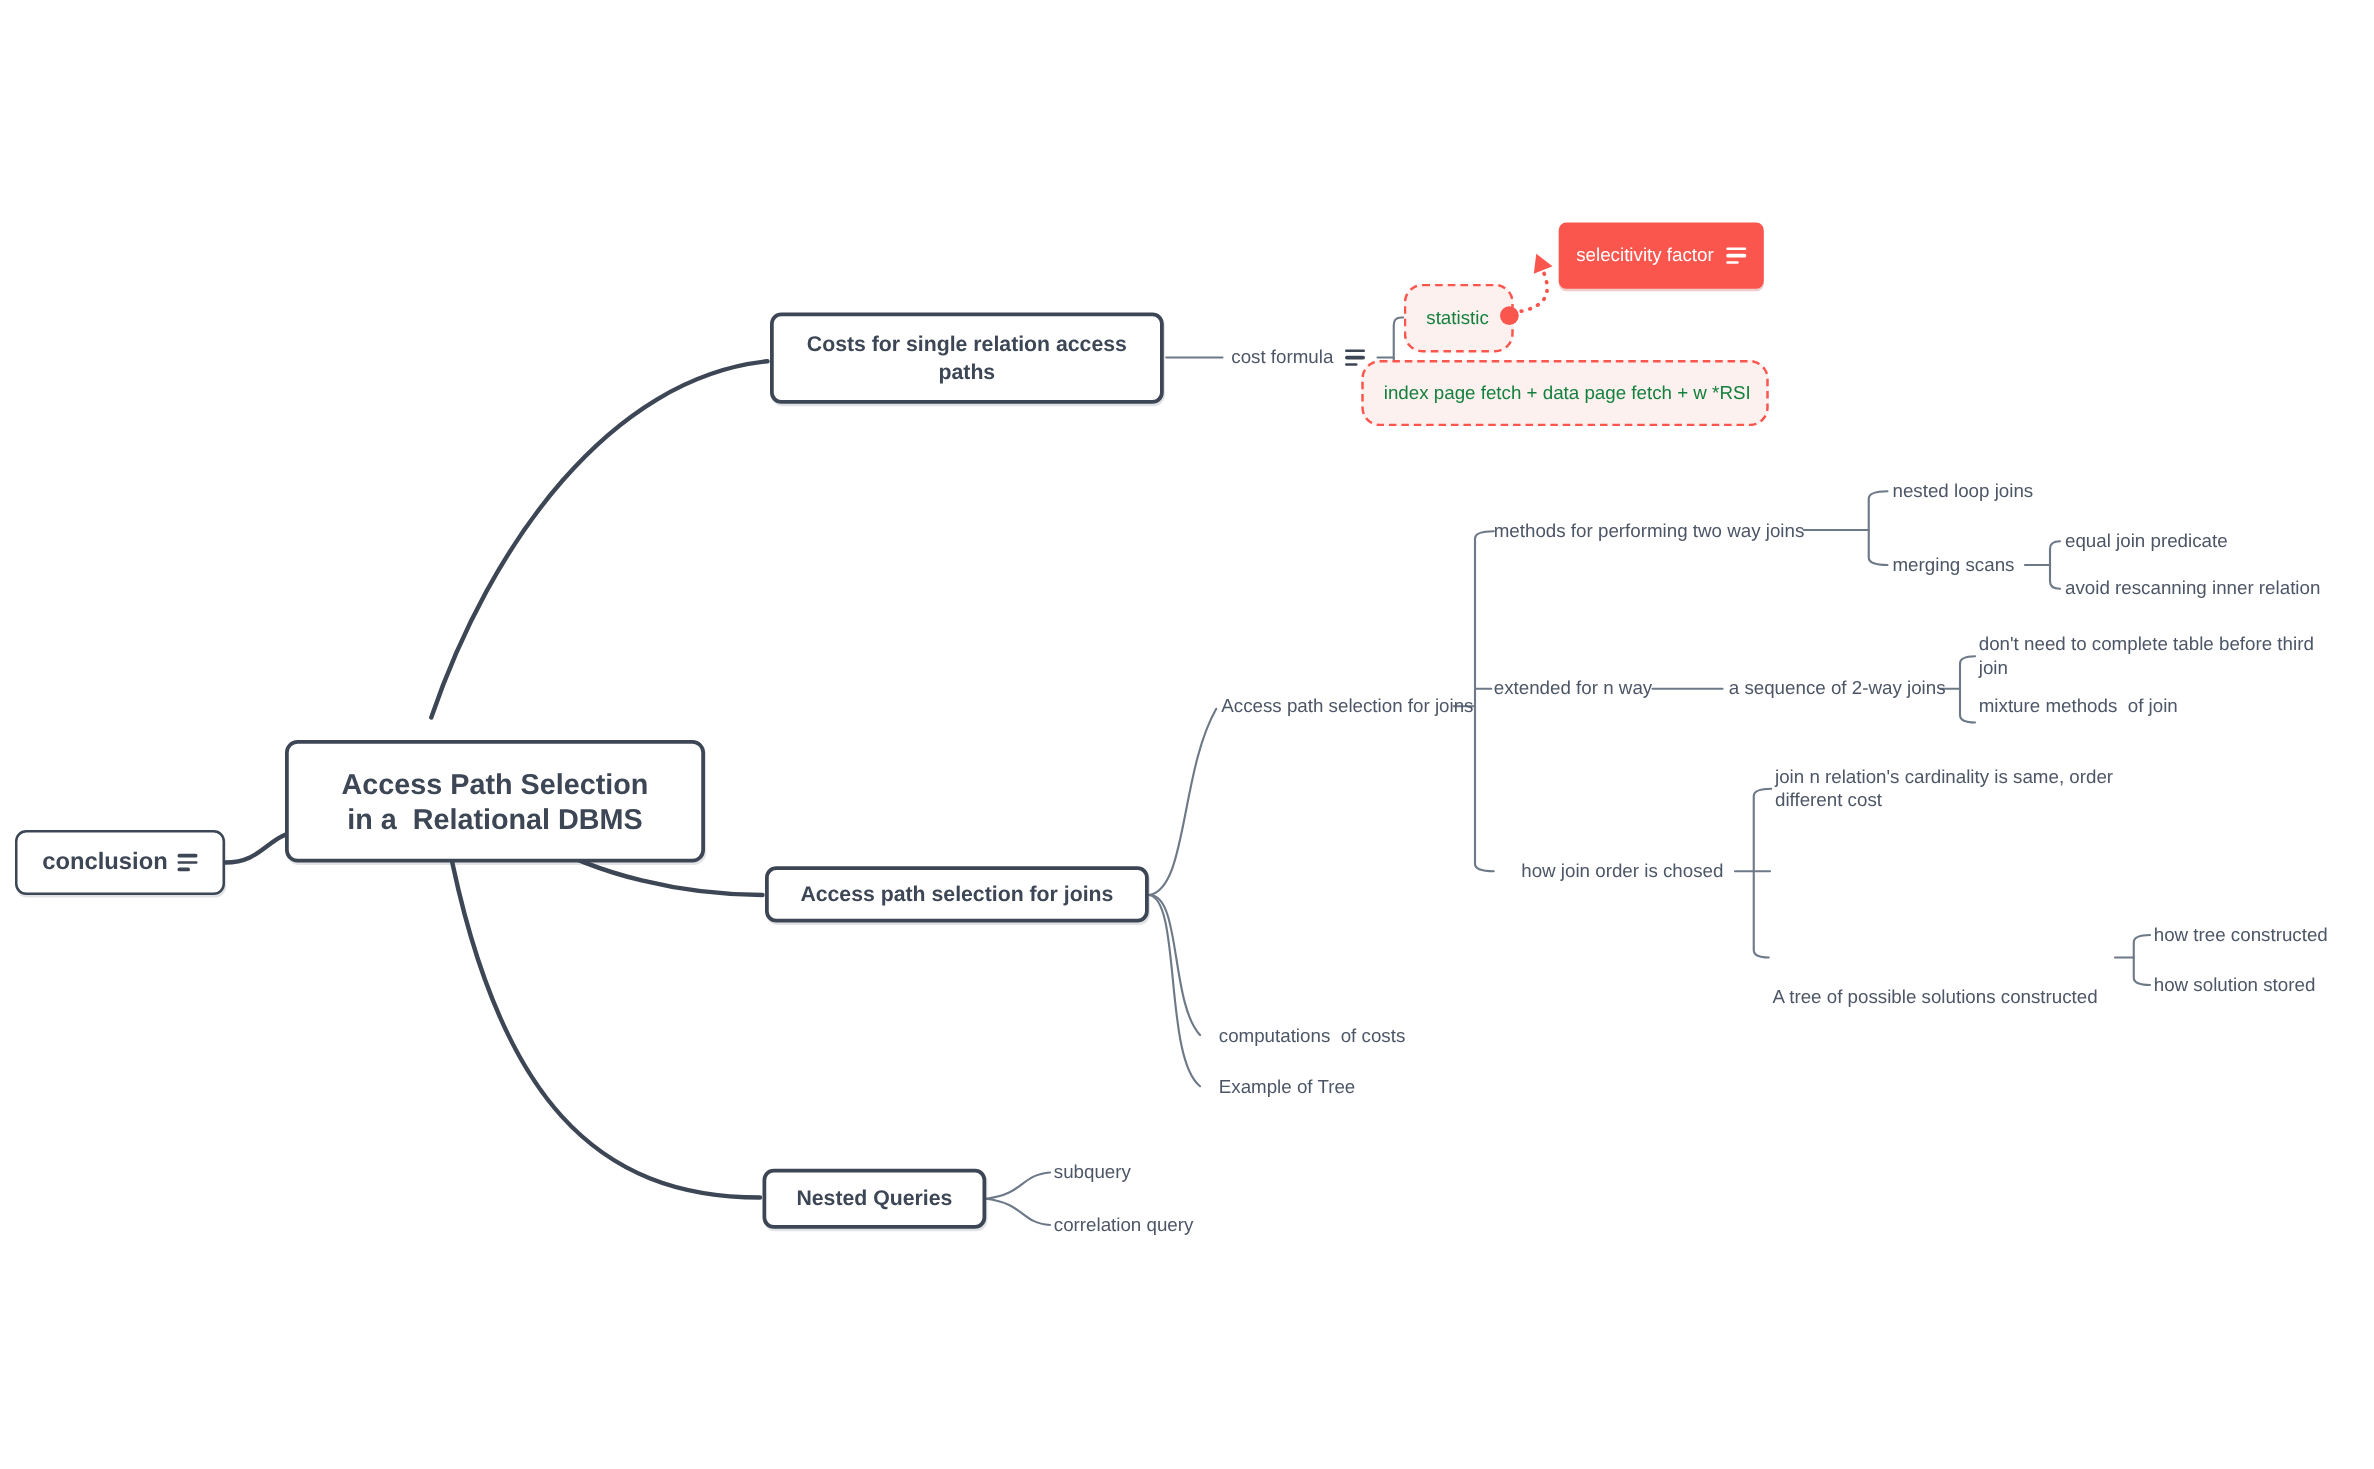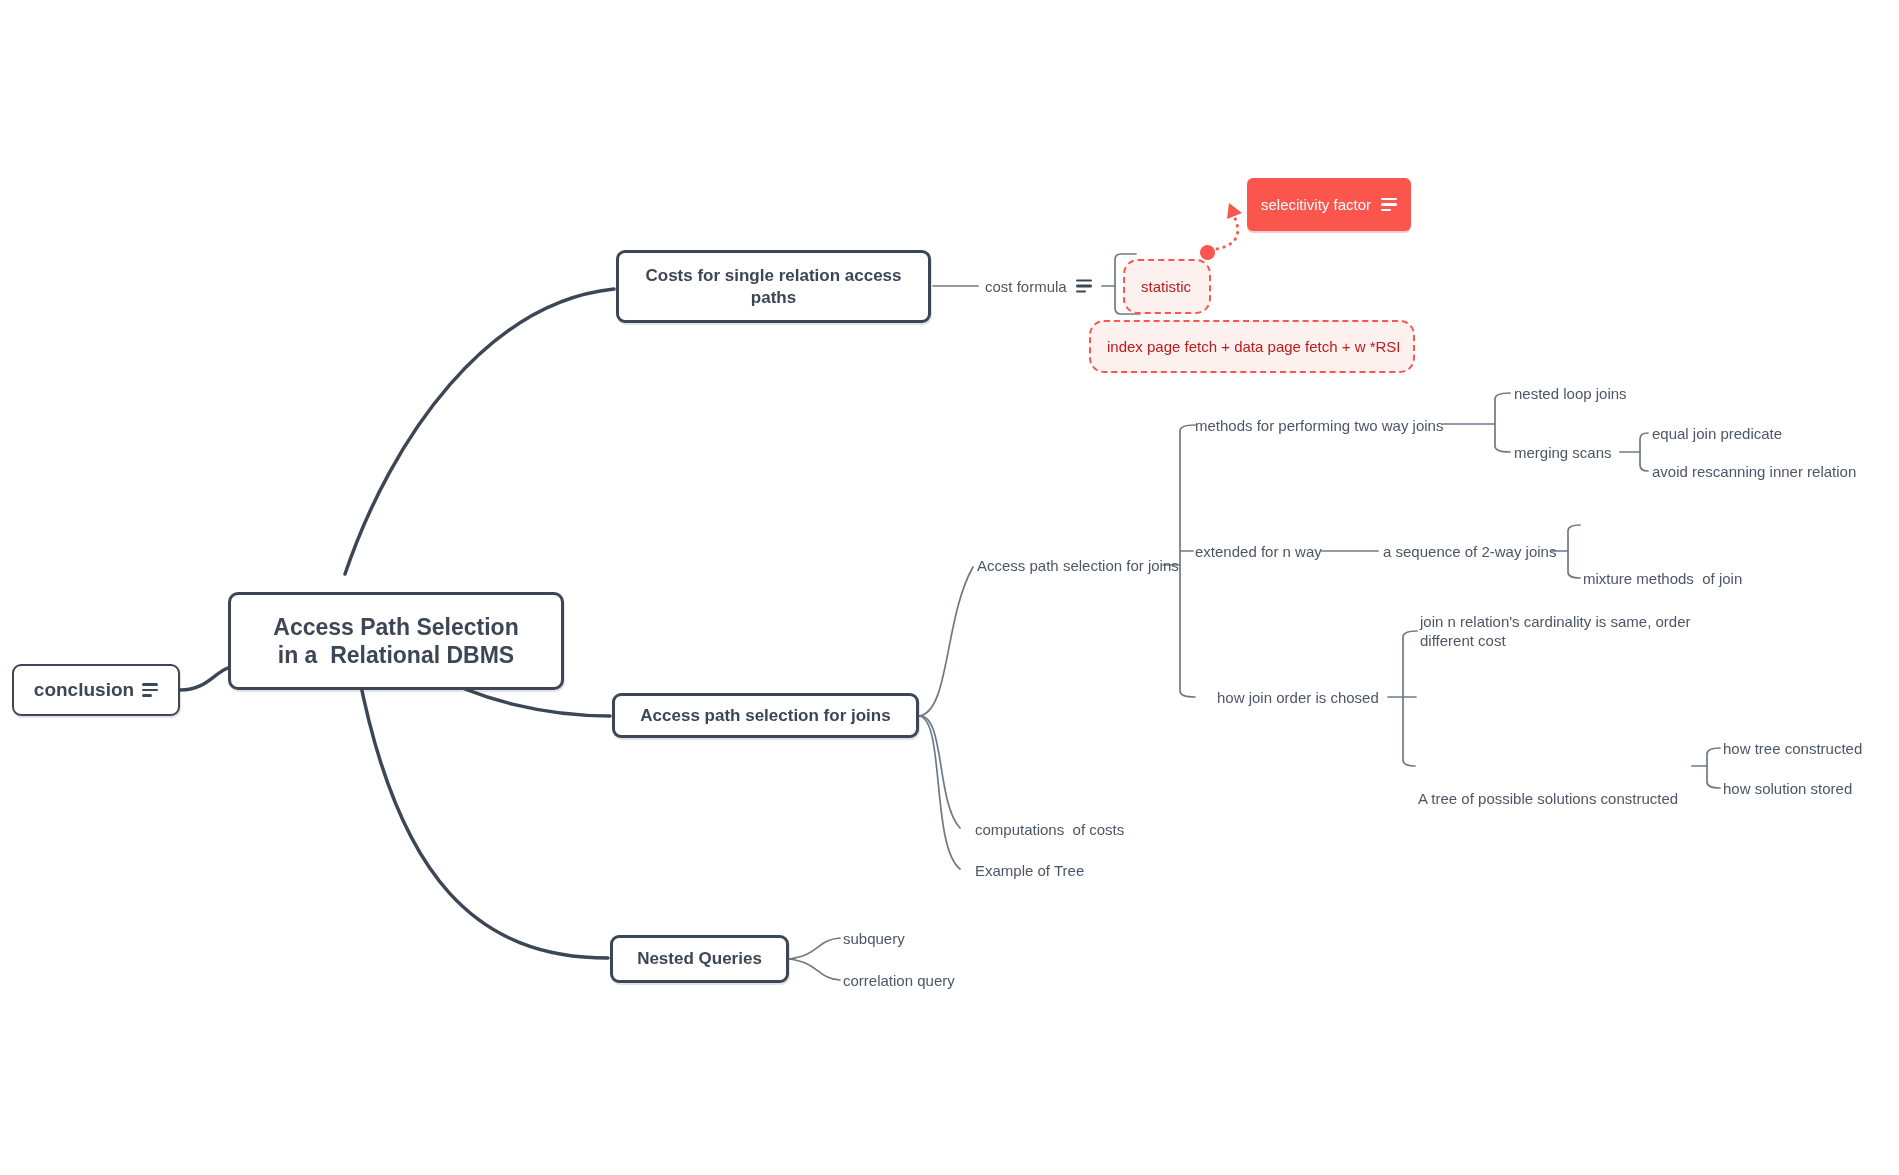--- a/index.html
+++ b/index.html
@@ -20,21 +20,21 @@
 
   
   .leaf{position:absolute;transform:translateY(-50%);white-space:pre;
         font-size:15px;line-height:19px;color:#4d5666;}
   .leaf.multiline{white-space:pre-wrap;}
   .multiline{white-space:pre-wrap;}
 
   
   .dashed-box{position:absolute;box-sizing:border-box;background:#fdf1f0;
         border:2px dashed #fa564e;border-radius:15px;display:flex;align-items:center;
-        font-size:15px;color:#b91c1c;padding:0 16px;white-space:pre;margin-top:32px;}
+        font-size:15px;color:#15803d;padding:0 16px;white-space:pre;}
   .red-box{position:absolute;box-sizing:border-box;background:#fa564e;border-radius:6px;
         color:#ffffff;font-size:15px;display:flex;align-items:center;justify-content:center;
         gap:10px;white-space:pre;box-shadow:0 2px 0 rgba(200,50,45,.25);}
   .red-dot{position:absolute;width:15px;height:15px;border-radius:50%;background:#fa564e;}
 
   
   .notes-icon{display:inline-flex;flex-direction:column;gap:3px;}
   .notes-icon i{display:block;height:2.4px;border-radius:2px;background:#3d4655;}
   .notes-icon i:nth-child(1){width:16px;}
   .notes-icon i:nth-child(2){width:16px;}
@@ -142,21 +142,23 @@
   </div>
 
   <div class="leaf" style="left:977px;top:565px;">Access path selection for joins</div>
   <div class="leaf" style="left:1195px;top:425px;">methods for performing two way joins</div>
   <div class="leaf" style="left:1514px;top:393px;">nested loop joins</div>
   <div class="leaf" style="left:1514px;top:452px;">merging scans</div>
   <div class="leaf" style="left:1652px;top:433px;">equal join predicate</div>
   <div class="leaf" style="left:1652px;top:471px;">avoid rescanning inner relation</div>
   <div class="leaf" style="left:1195px;top:551px;">extended for n way</div>
   <div class="leaf" style="left:1383px;top:551px;">a sequence of 2-way joins</div>
-  <div class="leaf" style="left:1583px;top:578px;">mixture methods  of join</div>
+  <div class="leaf multiline" style="left:1583px;top:525px;">don't need to complete table before third
+join</div>
+  <div class="leaf" style="left:1583px;top:565px;">mixture methods  of join</div>
   <div class="leaf" style="left:1217px;top:697px;">how join order is chosed</div>
   <div class="leaf multiline" style="left:1420px;top:631px;">join n relation's cardinality is same, order
 different cost</div>
   <div class="leaf" style="left:1418px;top:766px;margin-top:32px;">A tree of possible solutions constructed</div>
   <div class="leaf" style="left:1723px;top:748px;">how tree constructed</div>
   <div class="leaf" style="left:1723px;top:788px;">how solution stored</div>
   <div class="leaf" style="left:975px;top:829px;">computations  of costs</div>
   <div class="leaf" style="left:975px;top:870px;">Example of Tree</div>
 
   <div class="box section" style="left:610px;top:935px;width:179px;height:48px;">

